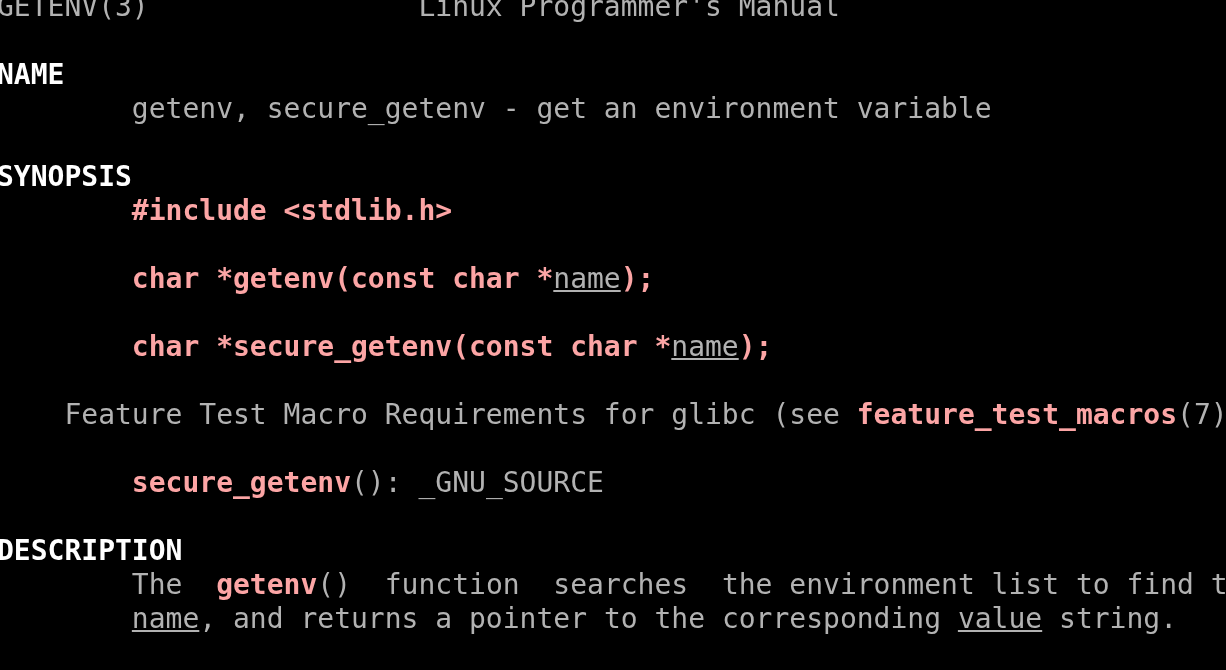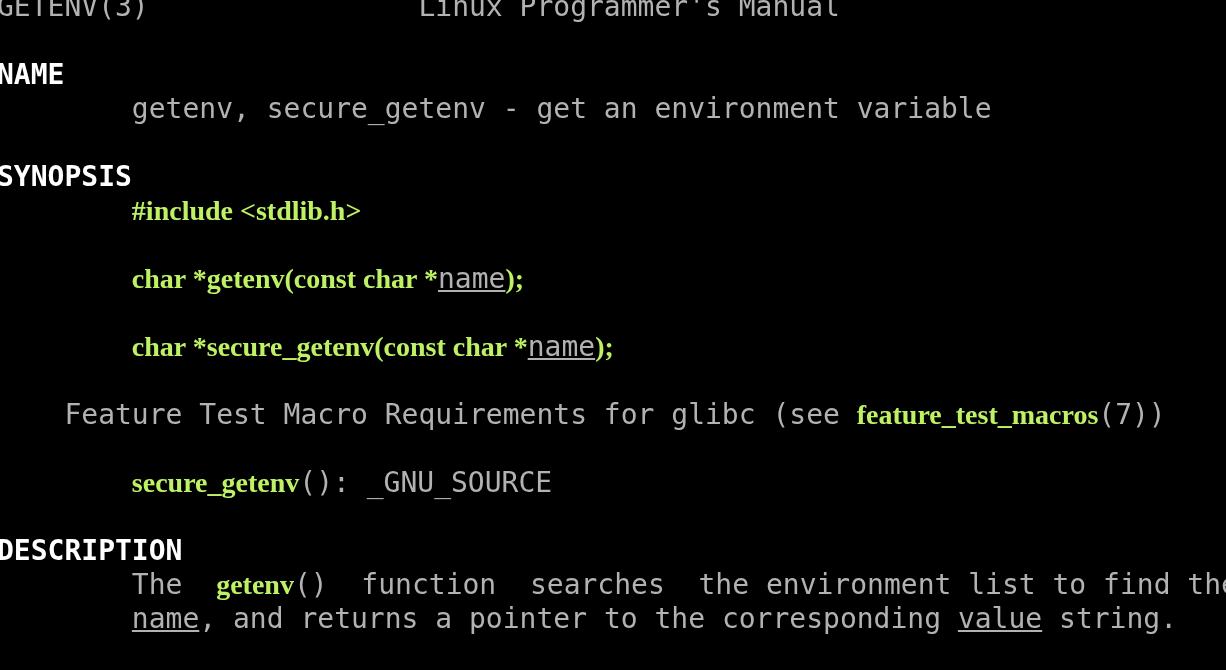--- a/index.html
+++ b/index.html
@@ -35,19 +35,19 @@
     white-space: pre;
     overflow: visible;
   }
 
   .blank { height: 34px; }
 
   
   .hdr     { color: #b2b2b2; }          
   .section { color: #ffffff; font-weight: bold; }  
   .dim     { color: #b2b2b2; }          
-  .bold    { color: #bef264; font-weight: bold; font-family: Liberation Serif, serif; }  
+  .bold    { color: #fca5a5; font-weight: bold; }  
   .ital    { color: #b2b2b2; text-decoration: underline; } 
 </style>
 </head>
 <body>
 
 <div id="terminal"><div class="line"><span class="hdr">GETENV(3)                Linux Programmer's Manual</span></div><div class="line blank"> </div><div class="line"><span class="section">NAME</span></div><div class="line"><span class="dim">        getenv, secure_getenv - get an environment variable</span></div><div class="line blank"> </div><div class="line"><span class="section">SYNOPSIS</span></div><div class="line"><span class="dim">        </span><span class="bold">#include &lt;stdlib.h&gt;</span></div><div class="line blank"> </div><div class="line"><span class="dim">        </span><span class="bold">char *getenv(const char *</span><span class="ital">name</span><span class="bold">);</span></div><div class="line blank"> </div><div class="line"><span class="dim">        </span><span class="bold">char *secure_getenv(const char *</span><span class="ital">name</span><span class="bold">);</span></div><div class="line blank"> </div><div class="line"><span class="dim">    Feature Test Macro Requirements for glibc (see </span><span class="bold">feature_test_macros</span><span class="dim">(7))</span></div><div class="line blank"> </div><div class="line"><span class="dim">        </span><span class="bold">secure_getenv</span><span class="dim">(): _GNU_SOURCE</span></div><div class="line blank"> </div><div class="line"><span class="section">DESCRIPTION</span></div><div class="line"><span class="dim">        The  </span><span class="bold">getenv</span><span class="dim">()  function  searches  the environment list to find the</span></div><div class="line"><span class="dim">        </span><span class="ital">name</span><span class="dim">, and returns a pointer to the corresponding </span><span class="ital">value</span><span class="dim"> string.</span></div></div>
 
 </body></html>

